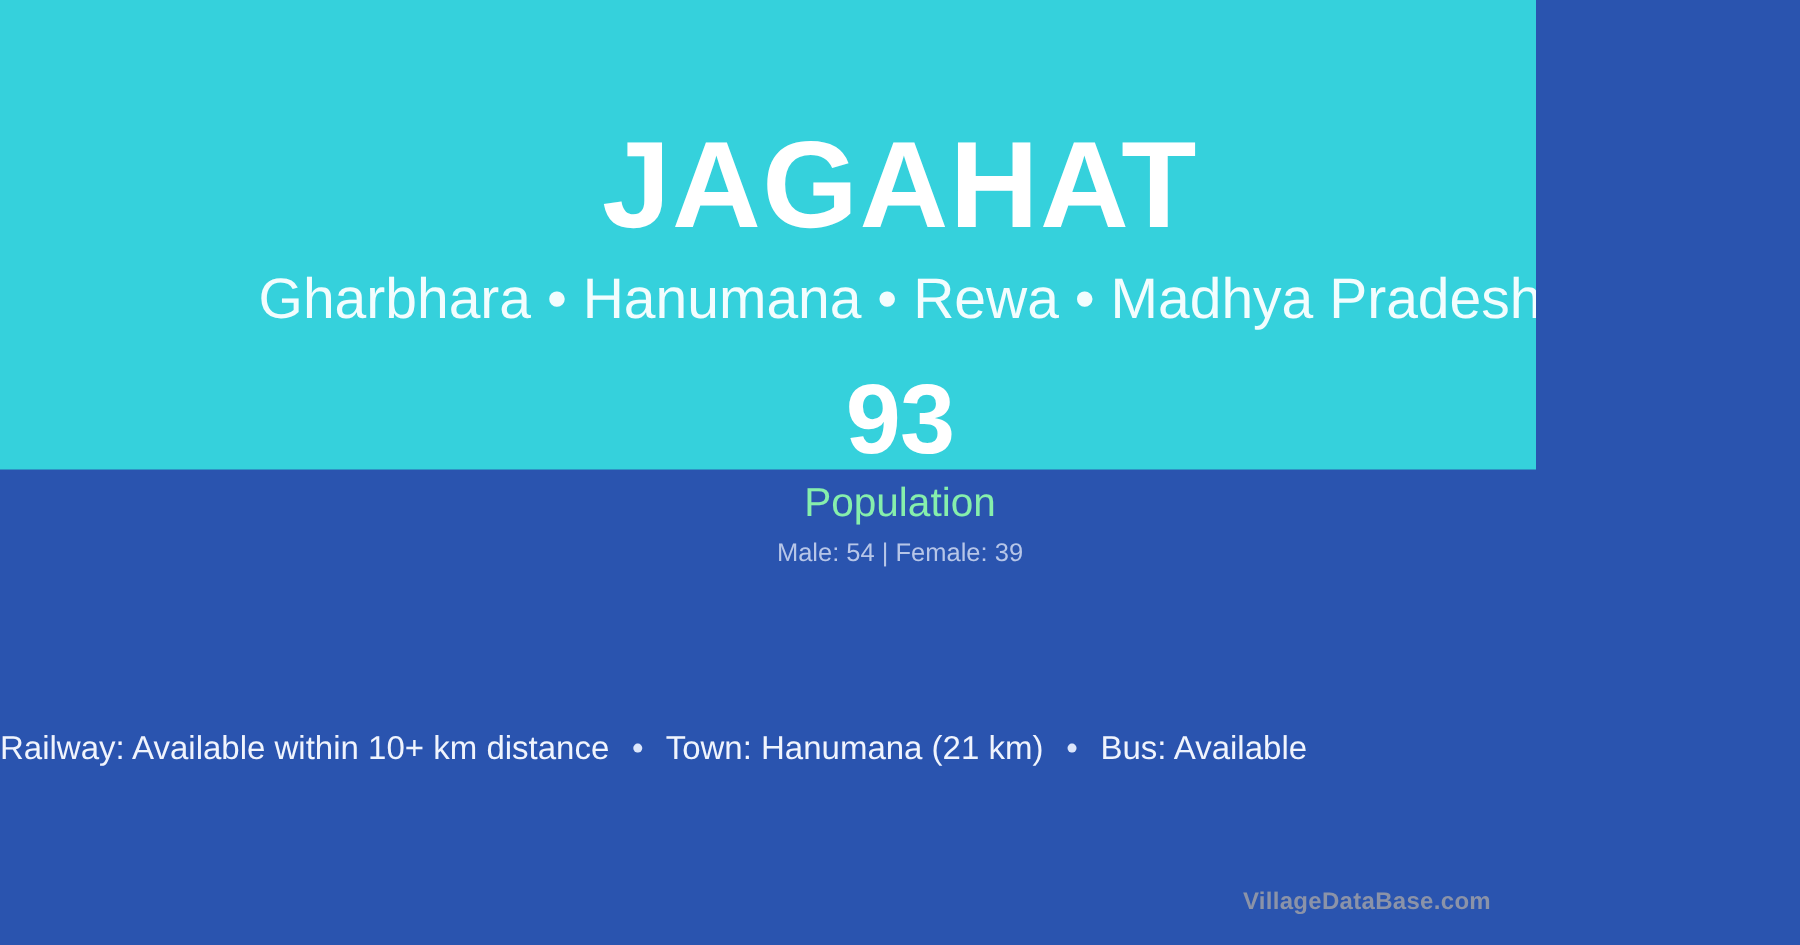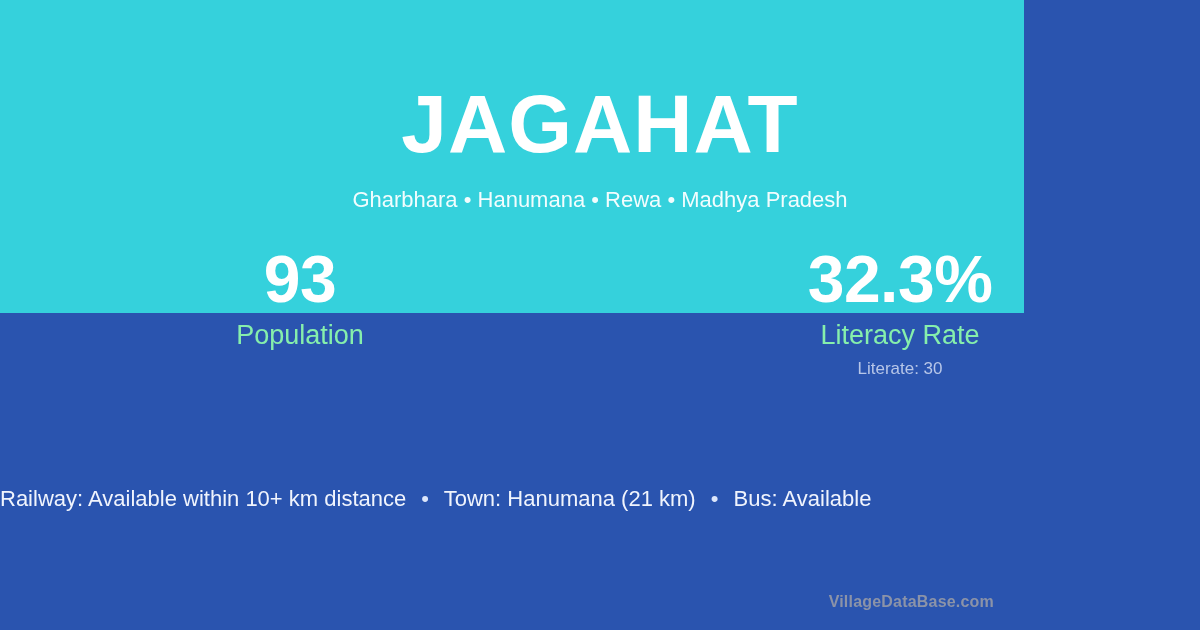--- a/index.html
+++ b/index.html
@@ -52,21 +52,21 @@
     text-align: center;
     white-space: nowrap;
   }
   .village-subtitle {
     margin: 0;
     padding: 0;
     position: absolute;
     left: 0;
     top: 182px;
     width: 1200px;
-    font-size: 22px;
+    font-size: 38px;
     line-height: 36px;
     font-weight: 400;
     color: #f2fdfe;
     text-align: center;
     white-space: nowrap;
   }
   
   .stats-row {
     position: absolute;
     left: 0;
@@ -143,28 +143,24 @@
   <div class="header">
     <h1 class="village-title">JAGAHAT</h1>
     <div class="village-subtitle">Gharbhara • Hanumana • Rewa • Madhya Pradesh</div>
   </div>
 
   <div class="stats-row">
 
     <div class="stat-col">
       <div class="stat-value">93</div>
       <div class="stat-label">Population</div>
+      <div class="stat-sub">Male: 54 | Female: 39</div>
     </div>
 
 
-    <div class="stat-col">
-      <div class="stat-value">32.3%</div>
-      <div class="stat-label">Literacy Rate</div>
-      <div class="stat-sub">Literate: 30</div>
-    </div>
 
   </div>
 
   <div class="amenities">
     <span>Railway: Available within 10+ km distance</span>
     <span class="sep">•</span>
     <span>Town: Hanumana (21 km)</span>
     <span class="sep">•</span>
     <span>Bus: Available</span>
   </div>

